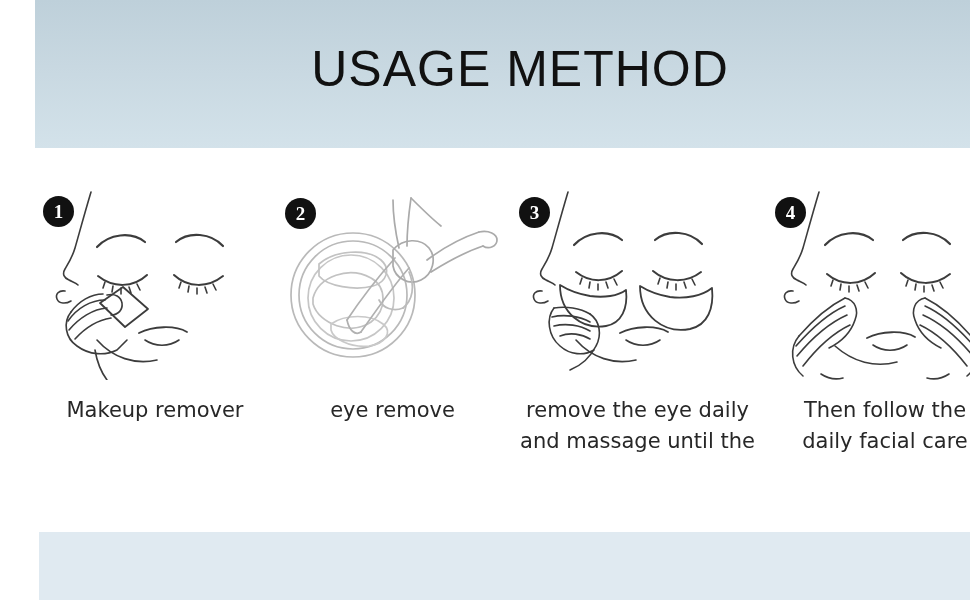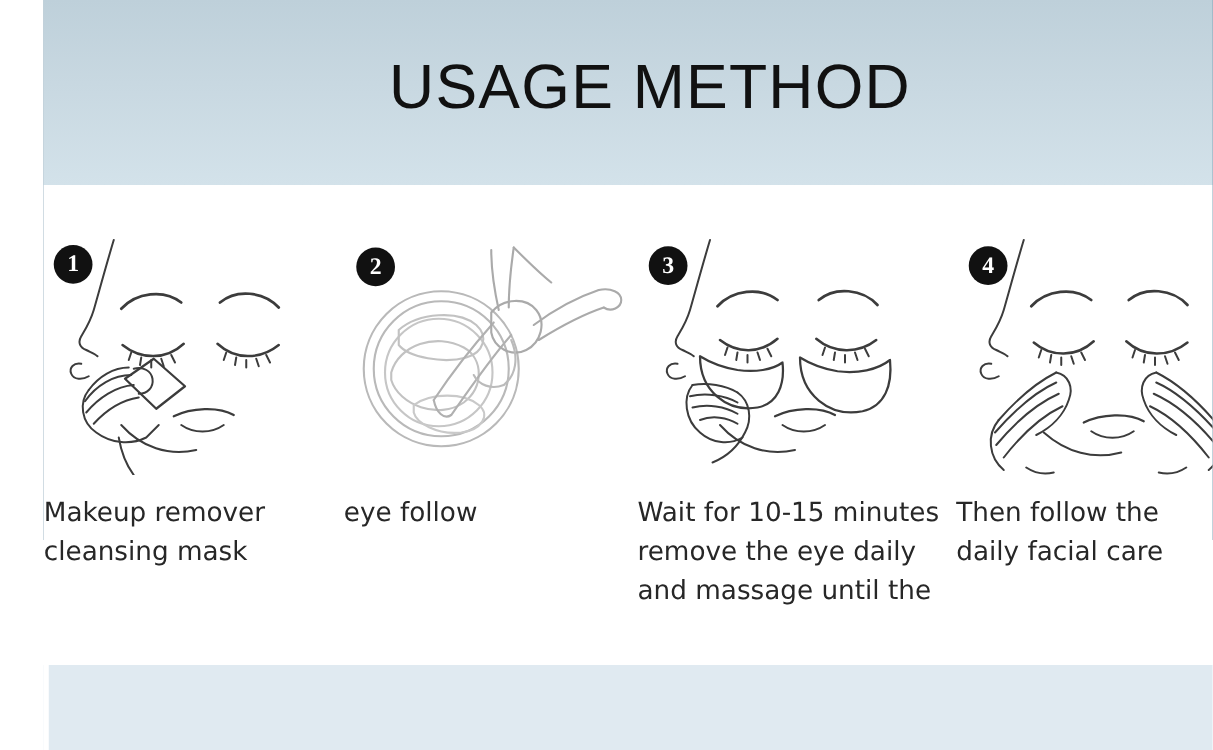--- a/index.html
+++ b/index.html
@@ -94,20 +94,21 @@
     width: 100%;
     height: 190px;
   }
   .art svg { display: block; }
 
   .caption {
     position: absolute;
     top: 247px;
     left: 0;
     width: 100%;
+    text-align: center;
     font-family: "DejaVu Sans", "Liberation Sans", sans-serif;
     font-size: 21px;
     line-height: 31px;
     color: #272727;
     font-weight: 400;
   }
   .caption .line { display: block; white-space: nowrap; }
 
   
   .footer-band {
@@ -177,21 +178,20 @@
             <path d="M72 105 C80 103 86 107 87 113 C88 120 83 125 76 125"></path>
 
             <path d="M36 122 C28 132 30 148 42 156 C54 165 70 166 82 160 L92 150"></path>
             <path d="M60 160 C62 172 66 182 72 190"></path>
           </g>
         </svg>
       </div>
 
       <div class="caption">
         <span class="line">Makeup remover</span>
-        <span class="line">cleansing mask</span>
       </div>
     </div>
 
     <div class="step step-2">
       <div class="badge">2</div>
 
       <div class="art">
         <svg width="235" height="190" viewBox="0 0 235 190" xmlns="http://www.w3.org/2000/svg">
           <g fill="none" stroke="#b9b9b9" stroke-width="1.7" stroke-linecap="round" stroke-linejoin="round">
 
@@ -219,21 +219,21 @@
             <path d="M156 82 C172 72 190 62 208 56" stroke="#aaaaaa"></path>
             <path d="M204 42 C214 40 222 44 222 50 C222 56 214 60 208 56" stroke="#aaaaaa"></path>
 
             <path d="M134 82 C140 96 138 110 128 118" stroke="#bbbbbb"></path>
             <path d="M128 118 C118 122 108 118 104 110" stroke="#bbbbbb"></path>
           </g>
         </svg>
       </div>
 
       <div class="caption">
-        <span class="line">eye follow</span>
+        <span class="line">eye remove</span>
       </div>
     </div>
 
     <div class="step step-3">
       <div class="badge">3</div>
 
       <div class="art">
         <svg width="255" height="190" viewBox="0 0 255 190" xmlns="http://www.w3.org/2000/svg">
           <g fill="none" stroke="#3c3c3c" stroke-width="1.6" stroke-linecap="round" stroke-linejoin="round">
 
@@ -266,21 +266,20 @@
             <path d="M44 136 C56 133 70 135 80 141"></path>
             <path d="M50 146 C60 142 72 144 80 149"></path>
 
             <path d="M80 124 C90 131 92 145 86 156 C80 168 70 176 60 180"></path>
             <path d="M44 118 C36 128 38 146 50 156 C60 165 74 166 84 160"></path>
           </g>
         </svg>
       </div>
 
       <div class="caption">
-        <span class="line">Wait for 10-15 minutes</span>
         <span class="line">remove the eye daily</span>
         <span class="line">and massage until the</span>
       </div>
     </div>
 
     <div class="step step-4">
       <div class="badge">4</div>
 
       <div class="art">
         <svg width="240" height="190" viewBox="0 0 240 190" xmlns="http://www.w3.org/2000/svg">

